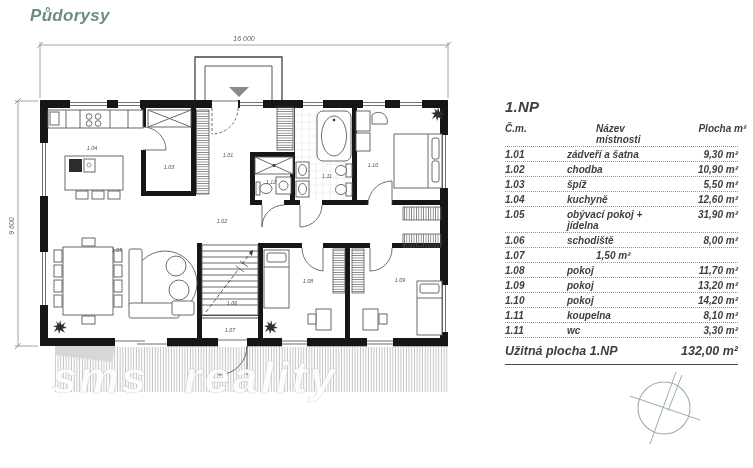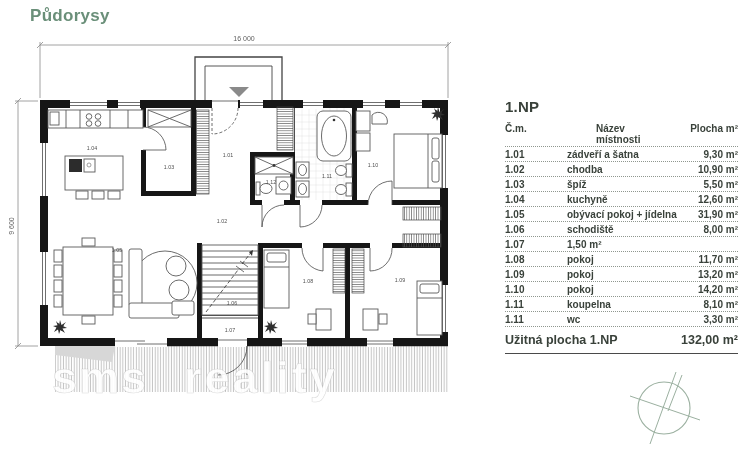--- a/index.html
+++ b/index.html
@@ -1,32 +1,32 @@
 <!DOCTYPE html>
 <html><head>
 <meta charset="utf-8">
 <style>
   html,body{margin:0;padding:0;background:#fff;}
   body{font-family:"Liberation Sans", sans-serif;}
-  #stage{position:relative;width:753px;height:468px;background:#fff;overflow:hidden;}
+  #stage{position:relative;width:753px;height:468px;background:#fff;overflow:hidden;font-style:italic;}
 
   #plan-svg{position:absolute;left:0;top:0;width:753px;height:468px;}
 
   .page-title{position:absolute;left:30px;top:6px;font-size:17px;font-weight:bold;
     color:#6a8f79;letter-spacing:0.3px;}
 
   
   .room-table{position:absolute;left:505px;top:98px;width:233px;color:#39413a;}
   .tbl-title{font-size:15px;font-weight:bold;margin:0 0 6px 0;letter-spacing:0.2px;}
   .trow{display:flex;align-items:baseline;border-bottom:1px dotted #8f978f;
     padding:2px 0 1px 0;font-size:10px;font-weight:bold;line-height:11px;}
   .thead{font-size:10px;gap:29px;}
   .c-no{width:62px;flex:none;}
   .c-name{flex:1;}
-  .c-area{flex:none;}
+  .c-area{flex:none;margin-left:29px;}
   .total-row{display:flex;align-items:baseline;border-bottom:1.5px solid #4a4a4a;
     padding:6px 0 6px 0;font-weight:bold;}
   .total-label{flex:1;font-size:12.5px;}
   .total-value{flex:none;font-size:12.5px;text-align:right;}
 
   
   .watermark{position:absolute;left:52px;top:352px;display:flex;align-items:baseline;
     color:rgba(255,255,255,0.9);-webkit-text-stroke:0.6px rgba(130,130,130,0.28);
     pointer-events:none;}
   .wm-1{font-size:45px;font-weight:800;letter-spacing:2px;}

